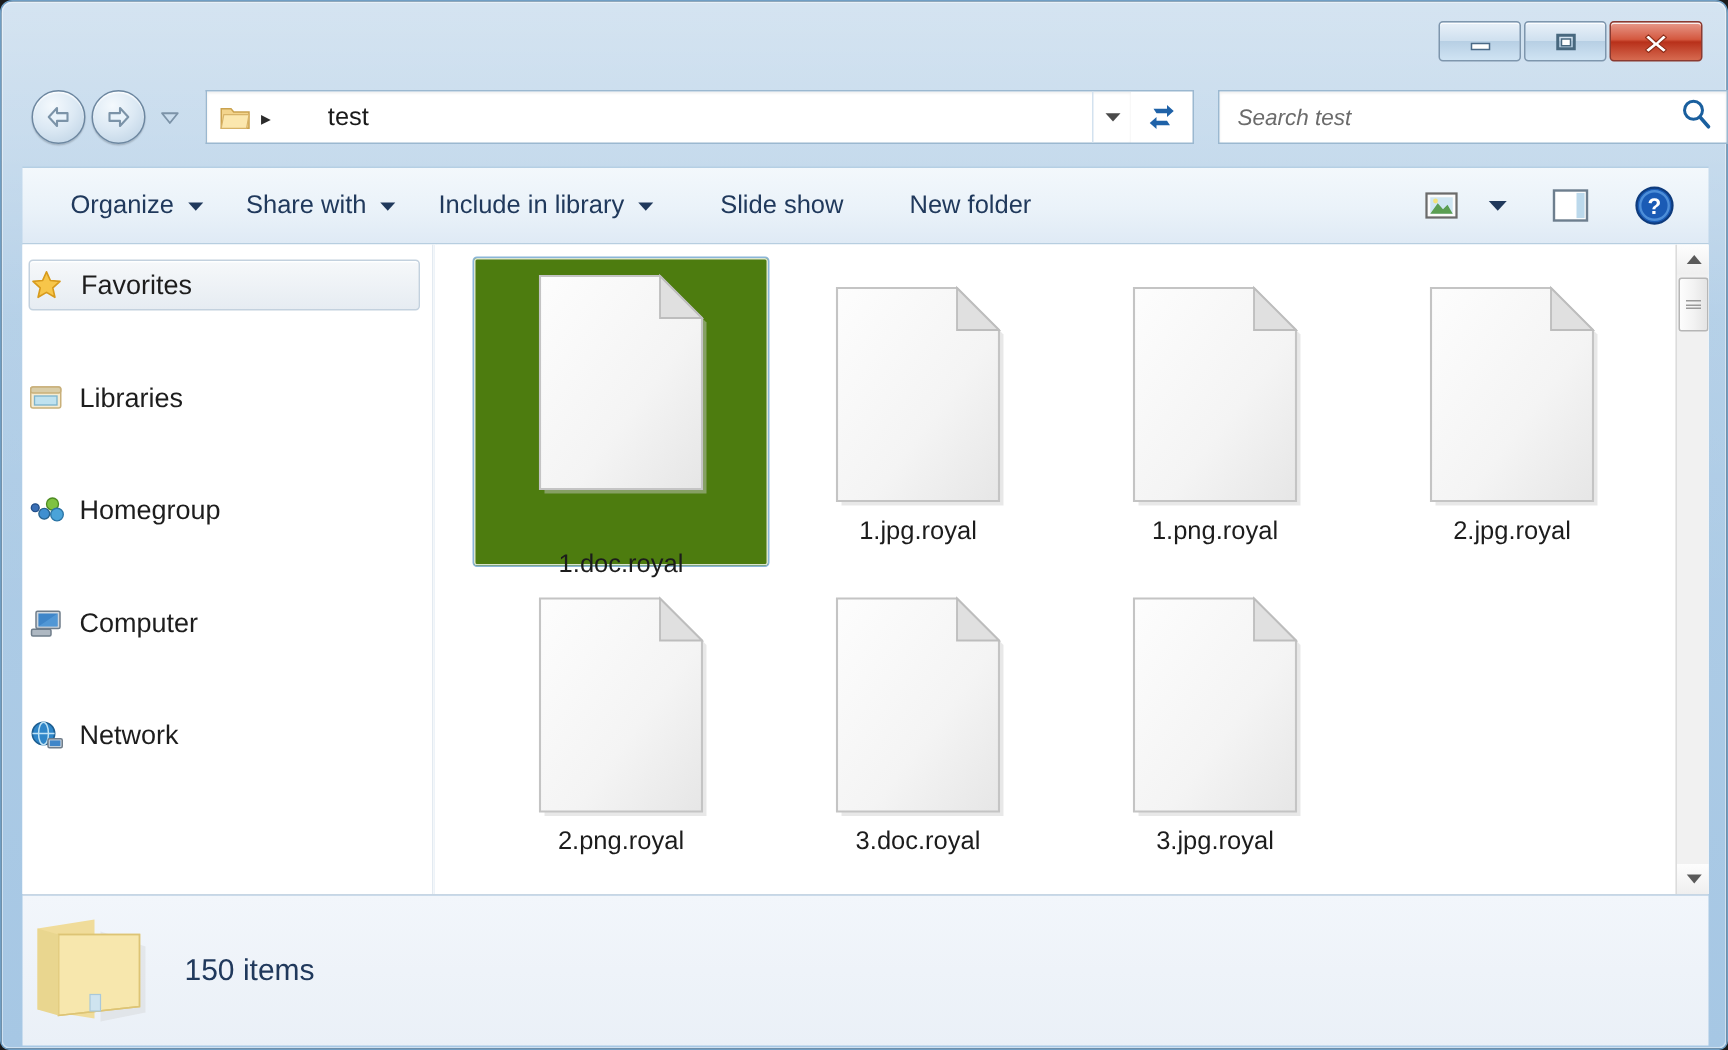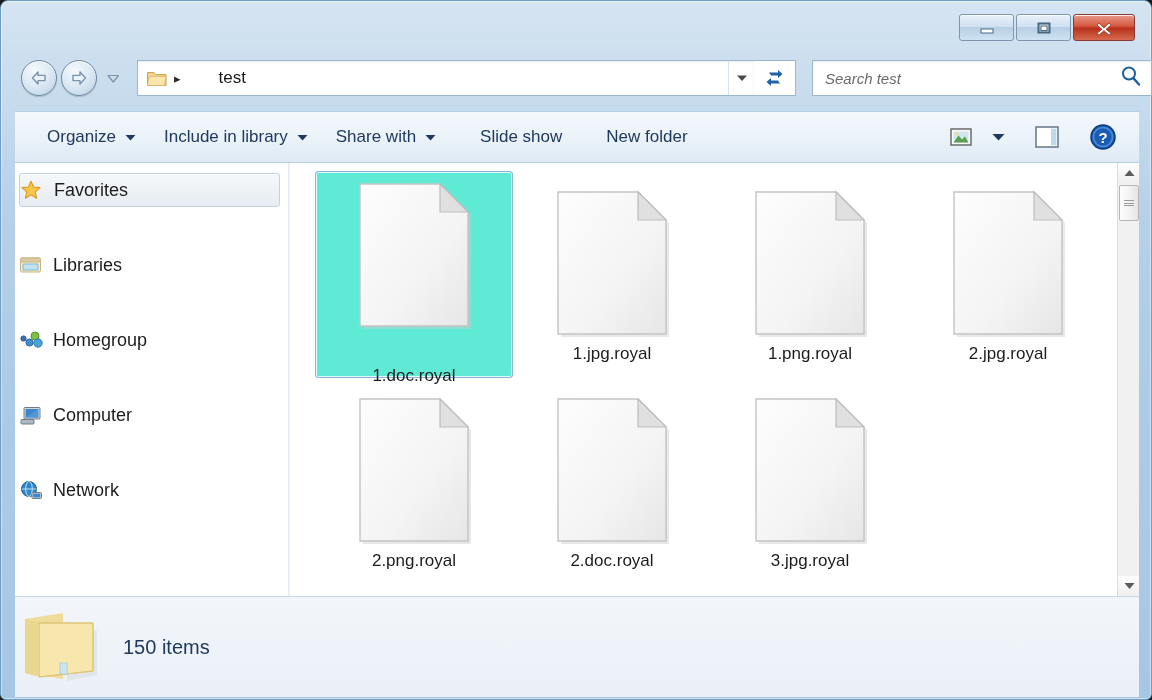--- a/index.html
+++ b/index.html
@@ -241,21 +241,21 @@
     height: 207px;
     padding-top: 8px;
     display: flex;
     flex-direction: column;
     align-items: center;
     border: 1px solid transparent;
     border-radius: 3px;
     cursor: default;
   }
   .file-item.selected {
-    background: #5eead4;
+    background: #4d7c0f;
     border: 1px solid #8ab5d8;
     box-shadow: inset 0 0 0 1px rgba(255,255,255,.8);
     gap: 37px;
   }
   .file-icon-wrap { height: 165px; display:flex; align-items:center; justify-content:center; }
   .file-label {
     font-size: 17px;
     color: #1c1c1c;
     text-align: center;
     line-height: 1.1;
@@ -394,30 +394,30 @@
     <div class="tb-item">
       <span>Organize</span>
       <span class="tb-caret">
         <svg width="11" height="7" viewBox="0 0 11 7">
             <path d="M0.5 1 L10.5 1 L5.5 6.5 Z" fill="#20395c"></path>
           </svg>
       </span>
     </div>
 
     <div class="tb-item">
-      <span>Include in library</span>
+      <span>Share with</span>
       <span class="tb-caret">
         <svg width="11" height="7" viewBox="0 0 11 7">
             <path d="M0.5 1 L10.5 1 L5.5 6.5 Z" fill="#20395c"></path>
           </svg>
       </span>
     </div>
 
     <div class="tb-item">
-      <span>Share with</span>
+      <span>Include in library</span>
       <span class="tb-caret">
         <svg width="11" height="7" viewBox="0 0 11 7">
             <path d="M0.5 1 L10.5 1 L5.5 6.5 Z" fill="#20395c"></path>
           </svg>
       </span>
     </div>
 
     <div class="tb-item" style="margin-left:16px">
       <span>Slide show</span>
     </div>
@@ -602,21 +602,21 @@
         </div>
 
         <div class="file-item">
           <span class="file-icon-wrap">
             <svg width="120" height="150" viewBox="0 0 120 150">
               <path d="M6 4 L86 4 L114 32 L114 146 L6 146 Z" fill="#cdcdcd" opacity=".45" transform="translate(3,3)"></path>
               <path d="M6 4 L86 4 L114 32 L114 146 L6 146 Z" fill="url(#pg1)" stroke="#c4c4c4" stroke-width="1.4"></path>
               <path d="M86 4 L114 32 L86 32 Z" fill="#e0e0e0" stroke="#bdbdbd" stroke-width="1.2"></path>
             </svg>
           </span>
-          <span class="file-label">2.doc.royal</span>
+          <span class="file-label">3.doc.royal</span>
         </div>
 
         <div class="file-item">
           <span class="file-icon-wrap">
             <svg width="120" height="150" viewBox="0 0 120 150">
               <path d="M6 4 L86 4 L114 32 L114 146 L6 146 Z" fill="#cdcdcd" opacity=".45" transform="translate(3,3)"></path>
               <path d="M6 4 L86 4 L114 32 L114 146 L6 146 Z" fill="url(#pg1)" stroke="#c4c4c4" stroke-width="1.4"></path>
               <path d="M86 4 L114 32 L86 32 Z" fill="#e0e0e0" stroke="#bdbdbd" stroke-width="1.2"></path>
             </svg>
           </span>

